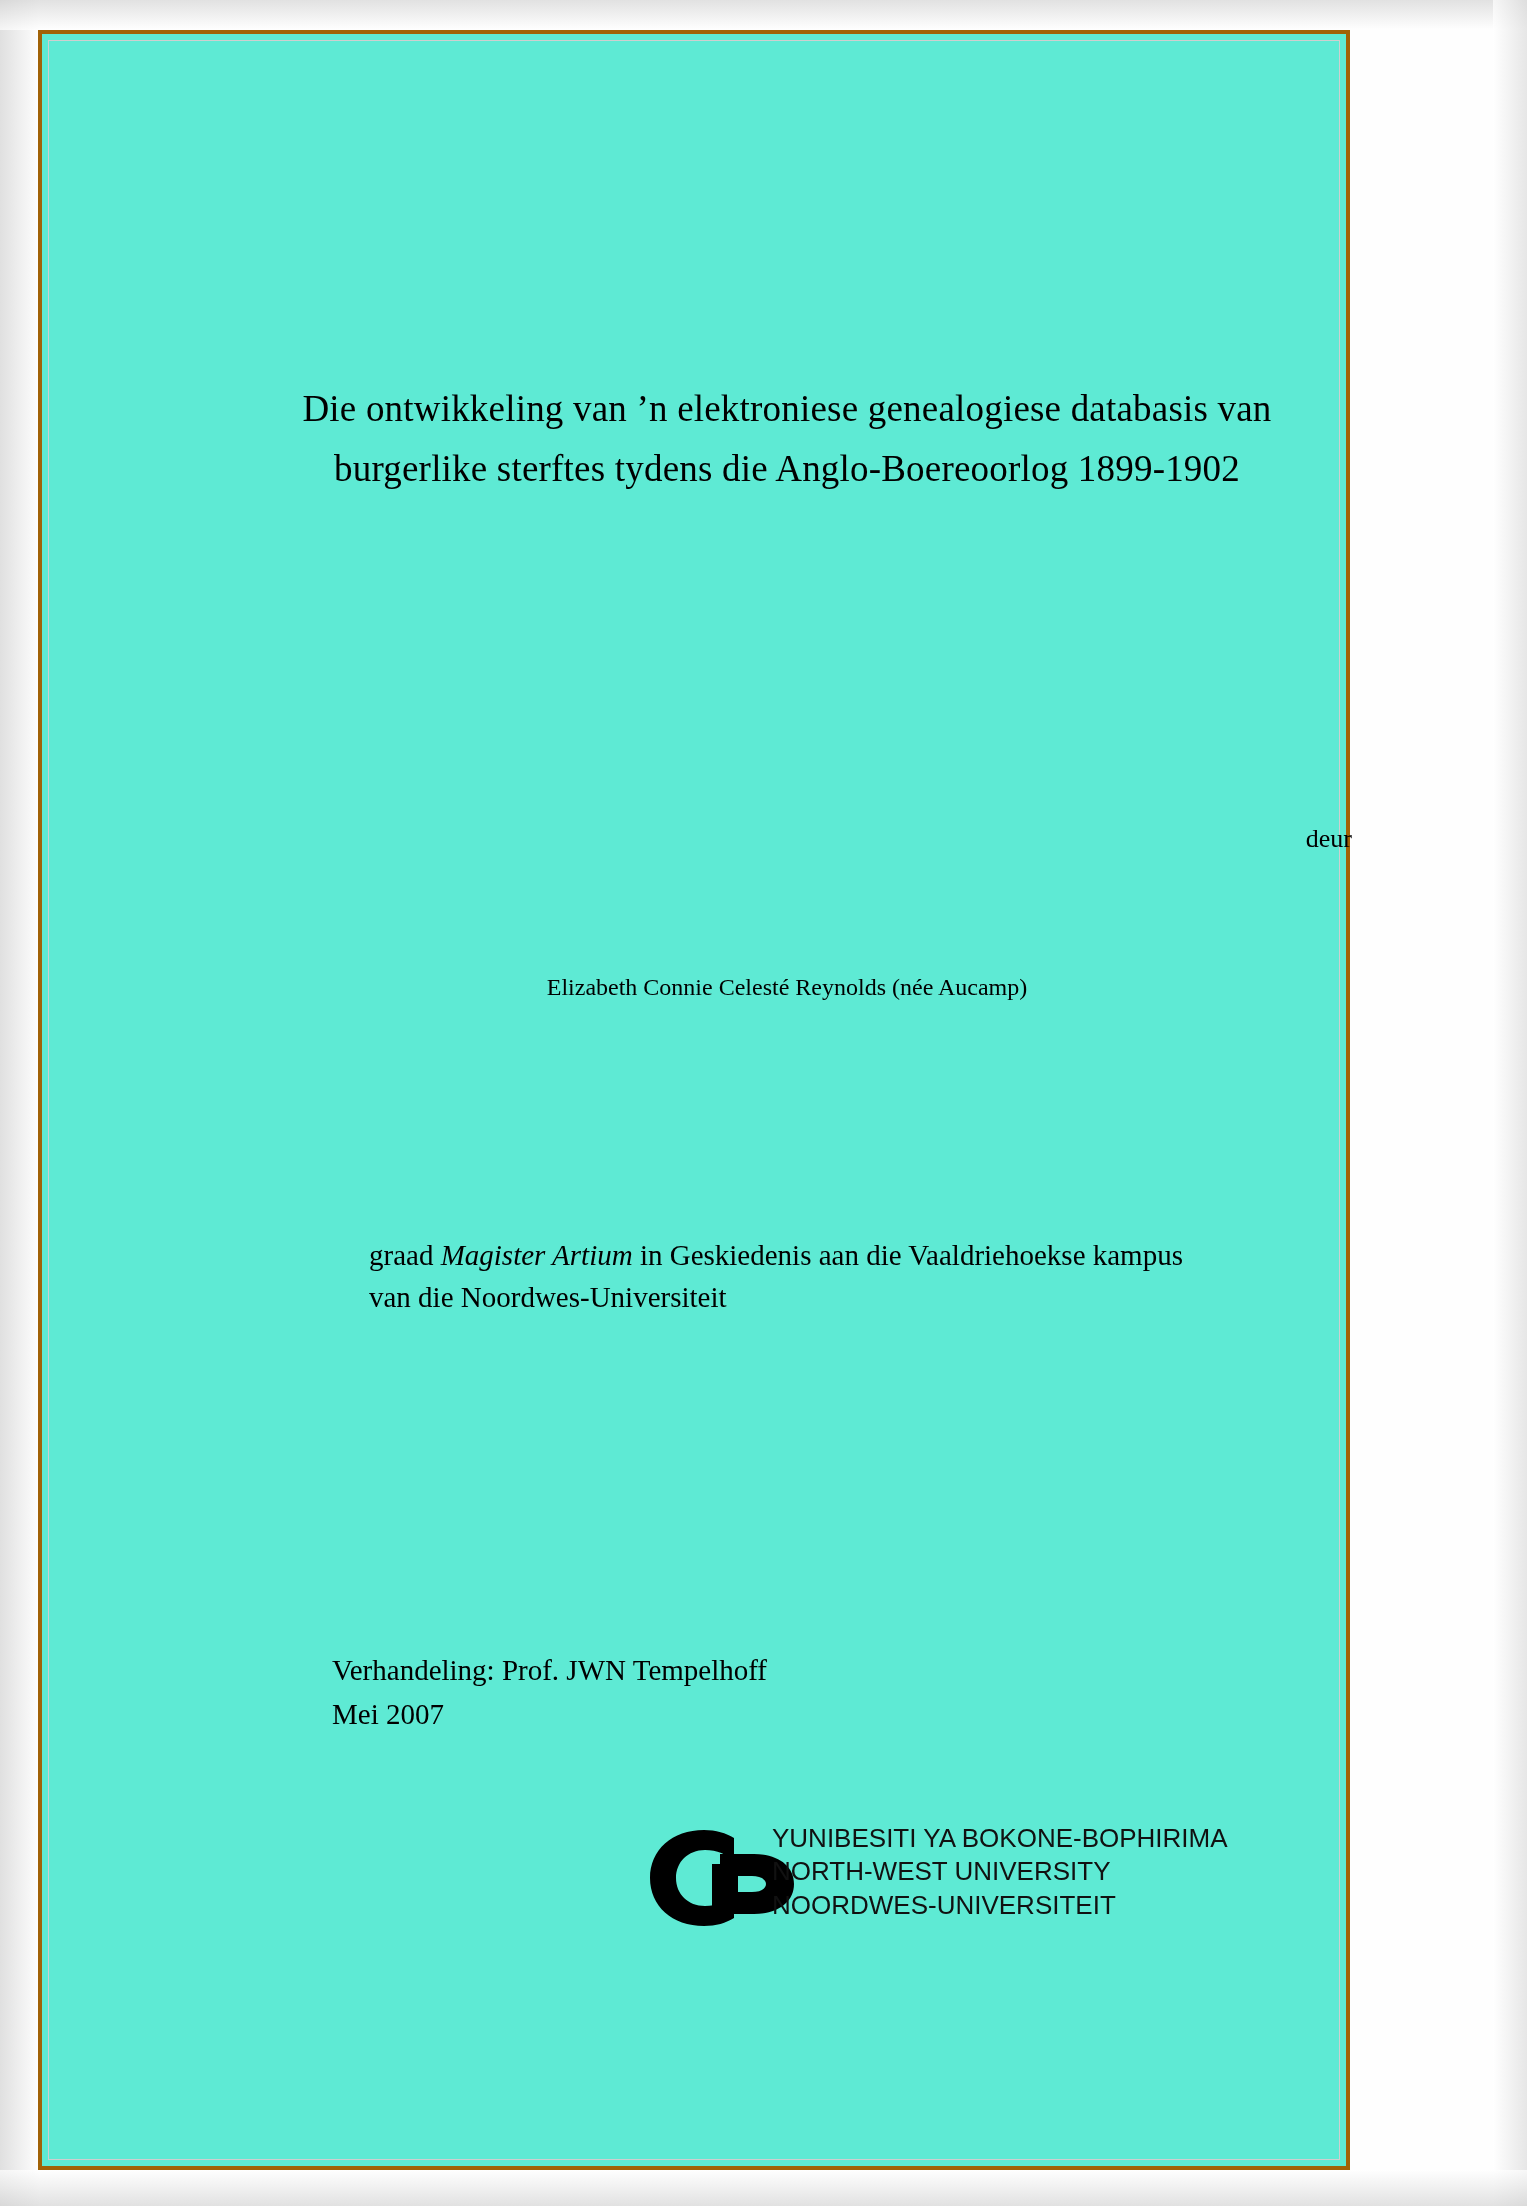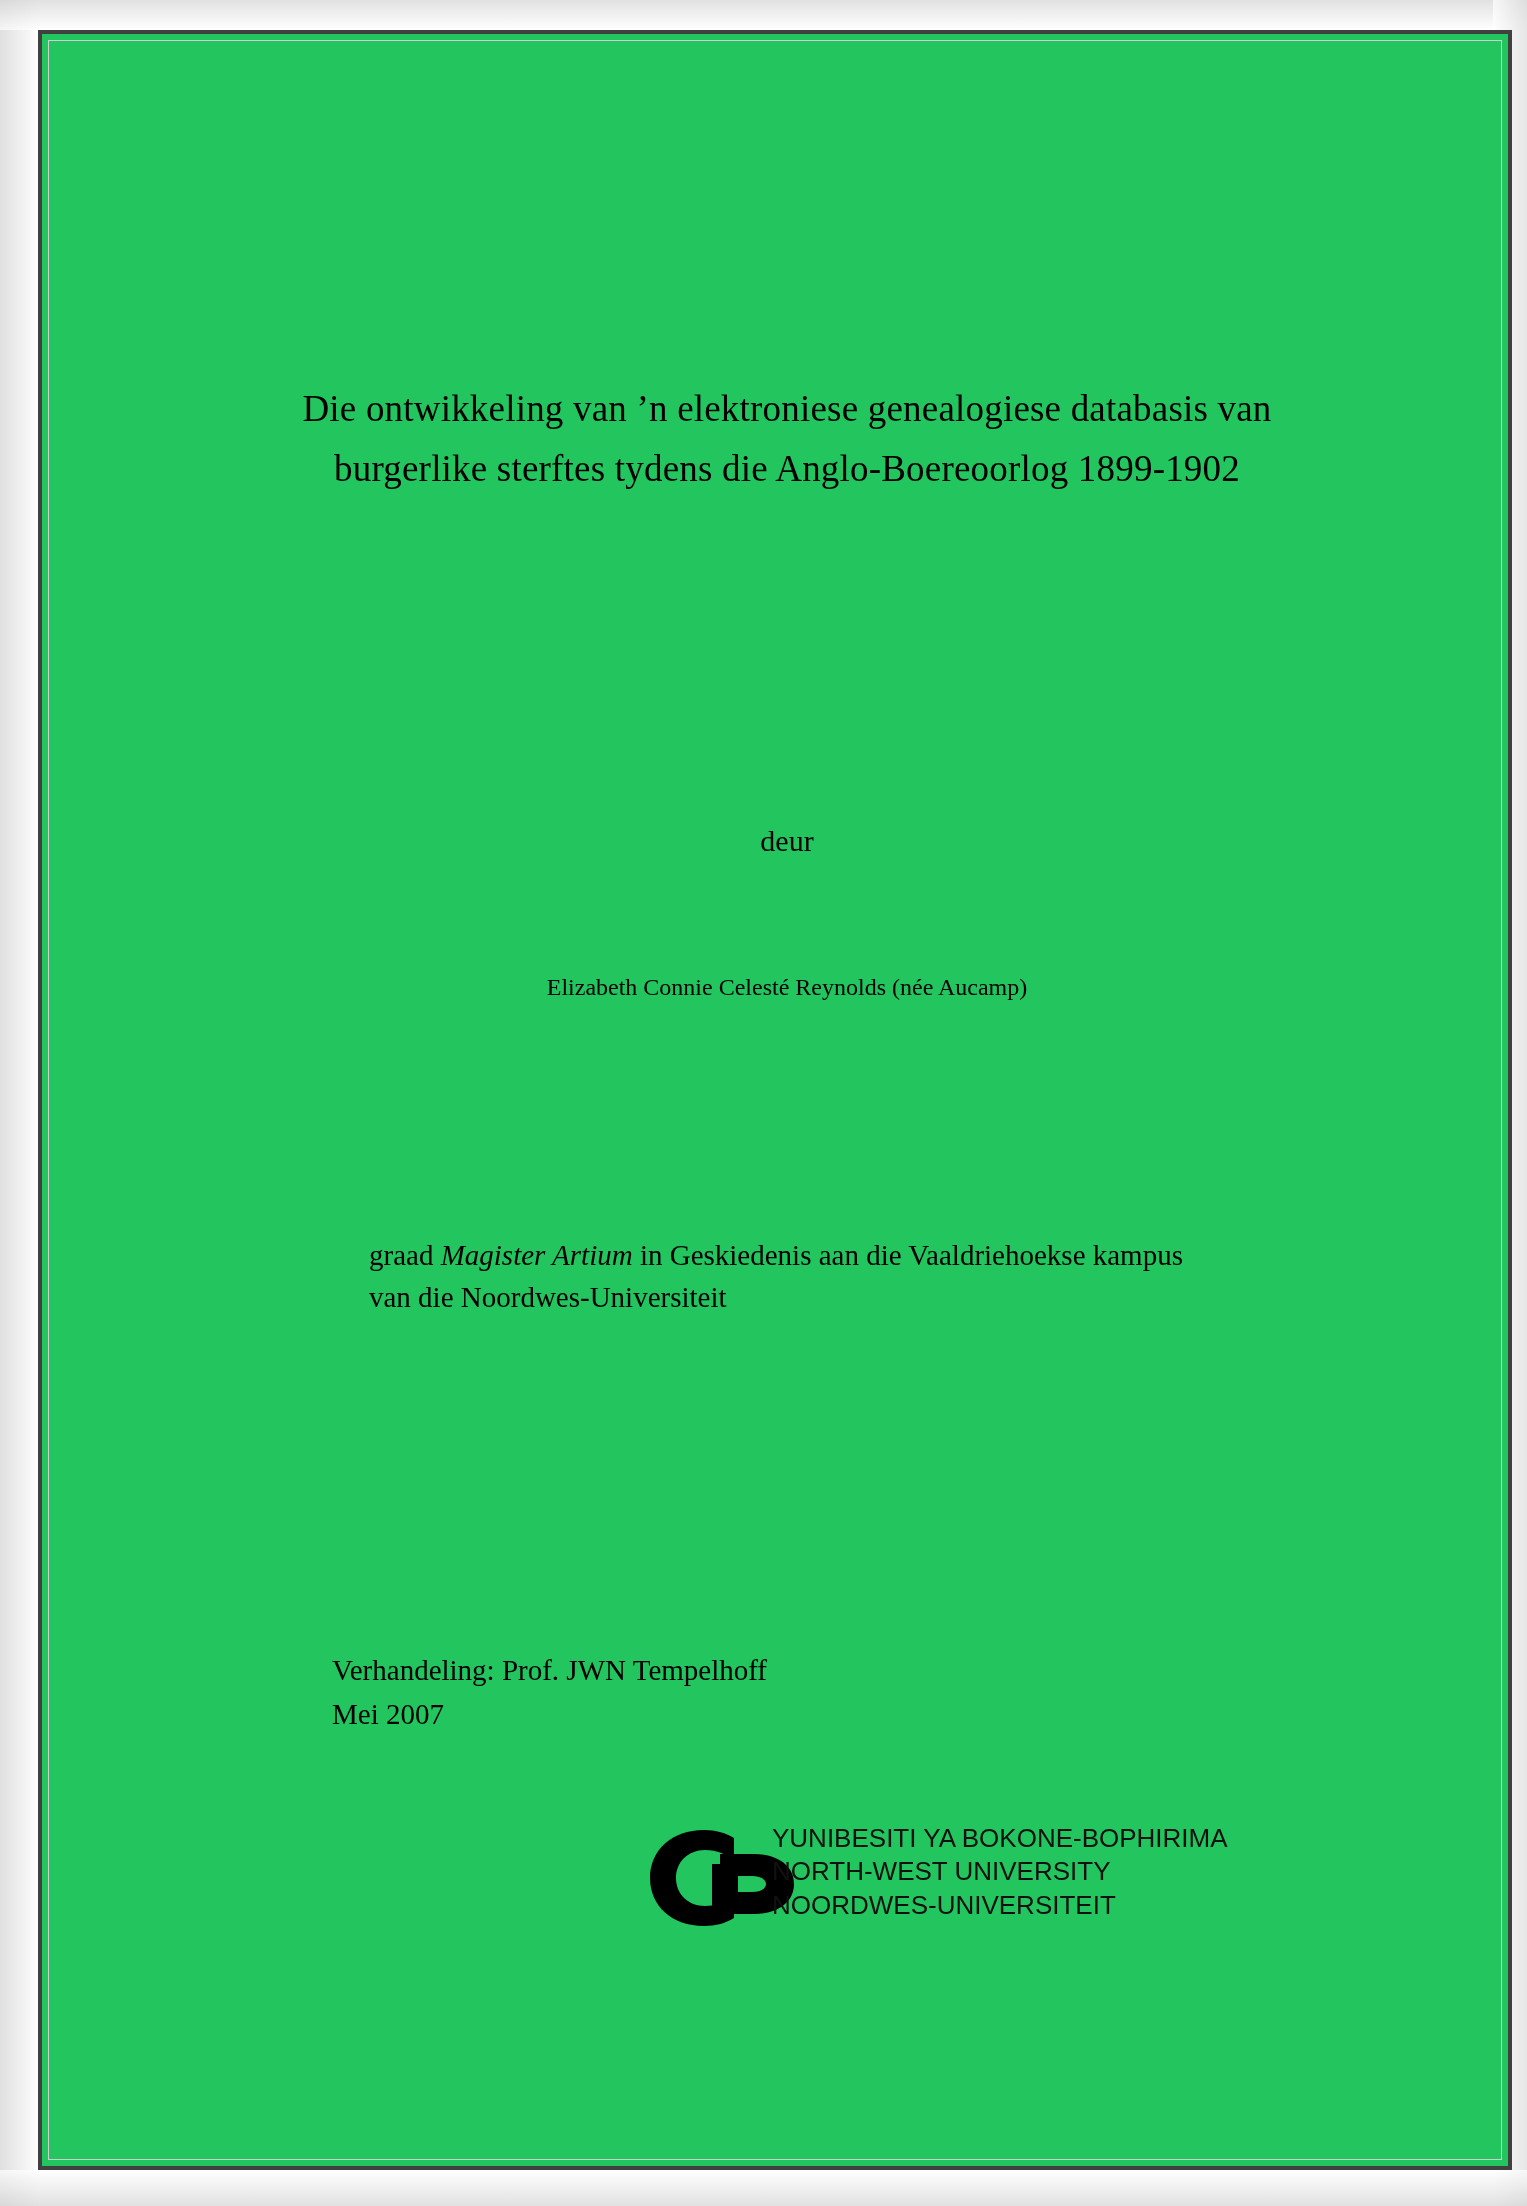--- a/index.html
+++ b/index.html
@@ -24,24 +24,24 @@
     width: 1527px;
     height: 2206px;
     background: #fefefe;
   }
 
   
   .page-frame {
     position: absolute;
     left: 38px;
     top: 30px;
-    width: 1474px;
+    width: 1312px;
     height: 2140px;
-    border: 4px solid #404040;
-    background: #22c55e;
+    border: 4px solid #a16207;
+    background: #5eead4;
     box-sizing: border-box;
   }
   .page-frame-inner {
     position: absolute;
     left: 6px;
     top: 6px;
     right: 6px;
     bottom: 6px;
     border: 1px solid #cfcfcf;
     box-sizing: border-box;
@@ -66,22 +66,22 @@
     font-size: 37px;
     line-height: 1.62;
     letter-spacing: 0.2px;
   }
 
   .deur {
     position: absolute;
     top: 790px;
     left: 30px;
     width: 1130px;
-    text-align: center;
-    font-size: 30px;
+    text-align: right;
+    font-size: 26px;
   }
 
   .author {
     position: absolute;
     top: 940px;
     left: 30px;
     width: 1130px;
     text-align: center;
     font-size: 24px;
   }

